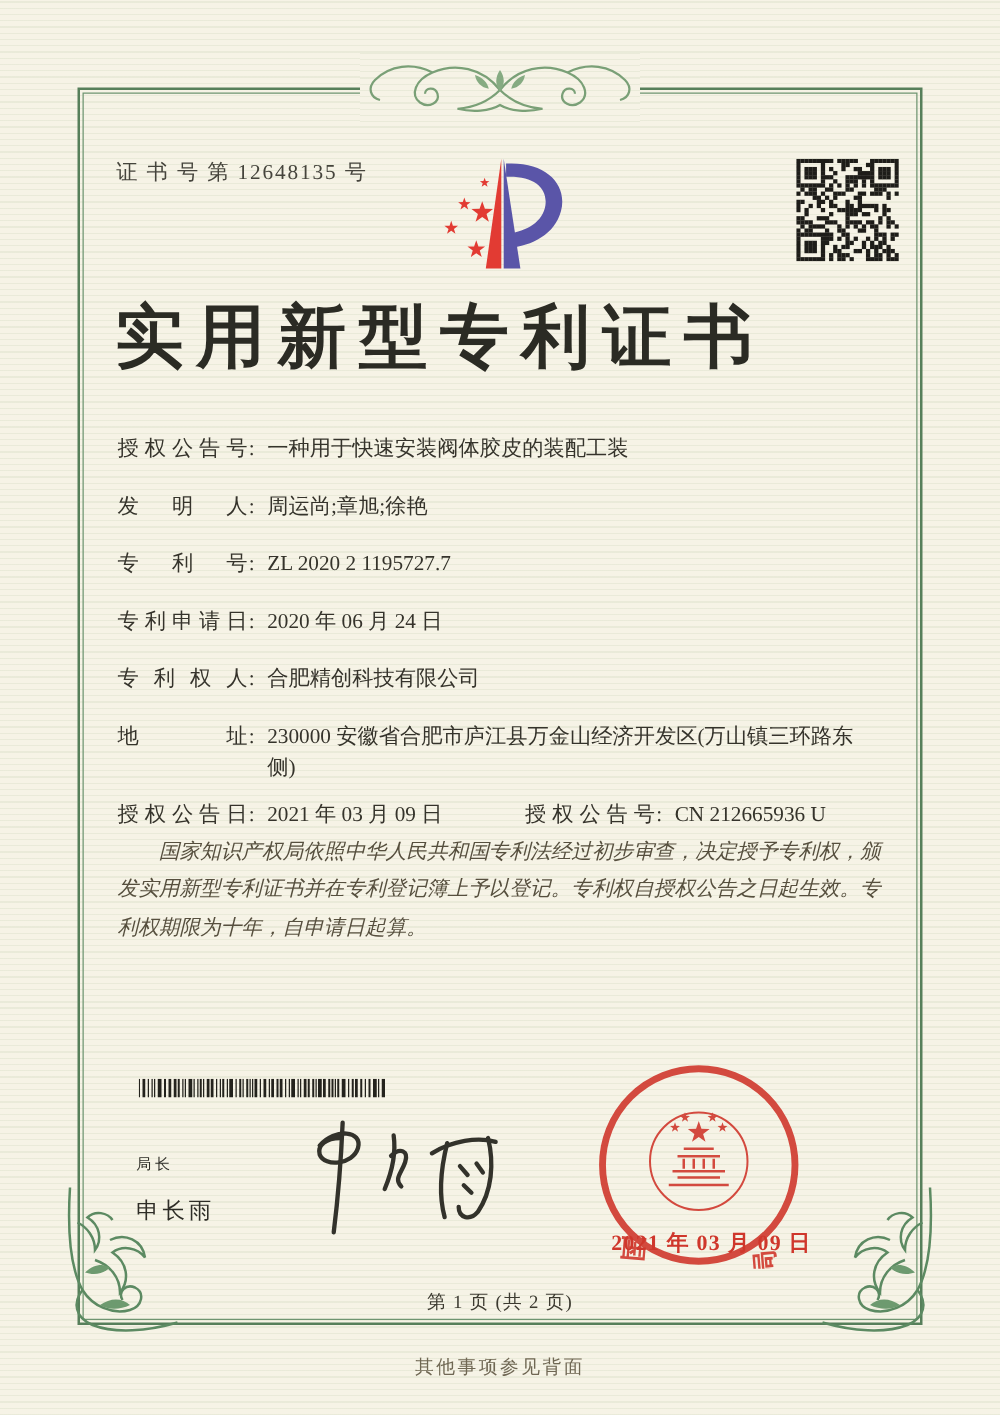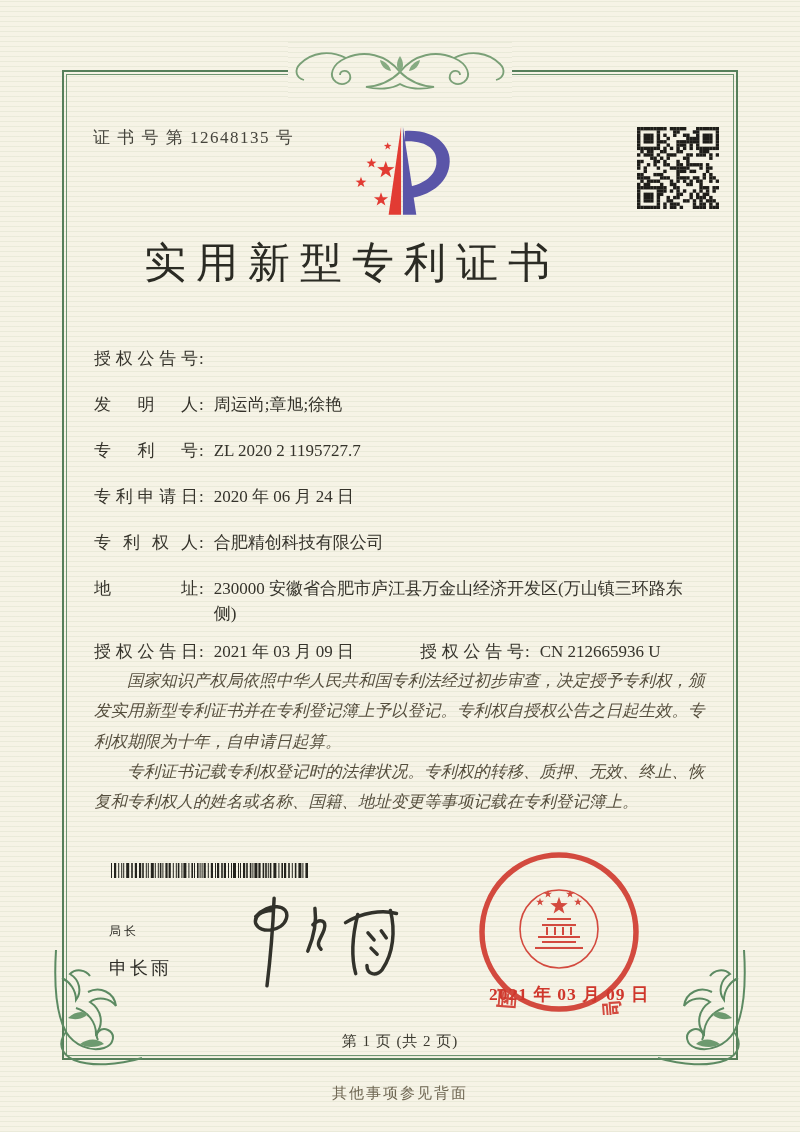--- a/index.html
+++ b/index.html
@@ -20,21 +20,21 @@
     background-image:repeating-linear-gradient(0deg, rgba(150,175,130,0.13) 0px, rgba(150,175,130,0.13) 1px, rgba(255,255,255,0) 1px, rgba(255,255,255,0) 5px); }
   .corner-fl { position:absolute; width:100px; height:120px; top:948px; }
   .corner-fl.left { left:46px; }
   .corner-fl.right { left:654px; transform:scaleX(-1); }
 
   .cert-no { position:absolute; left:93px; top:126px; font-size:17px; letter-spacing:1.5px; color:#45443c; }
   .logo { position:absolute; left:340px; top:116px; width:124px; height:108px; }
   .qr { position:absolute; left:637px; top:127px; width:82px; height:82px; }
 
   .doc-title { position:absolute; left:0; top:240px; width:704px; text-align:center;
-    font-size:42px; font-weight:normal; letter-spacing:10px; color:#2b2b24; line-height:1.1; }
+    font-size:55px; font-weight:bold; letter-spacing:10px; color:#2b2b24; line-height:1.1; }
 
   .fields { position:absolute; left:94px; top:346px; width:616px; font-size:17px; }
   .field { display:flex; margin-bottom:21px; line-height:25px; }
   .field.addr { margin-bottom:13px; }
   .flabel { display:inline-block; width:104px; text-align:justify; text-align-last:justify; flex:none; }
   .fcolon { flex:none; margin:0 10px 0 1px; }
   .fvalue { max-width:482px; }
   .grant-row { display:flex; line-height:25px; }
   .grant-left { width:326px; display:flex; flex:none; }
   .grant-right { display:flex; }
@@ -449,20 +449,21 @@
     <rect x="82.80" y="86.40" width="3.75" height="3.75" fill="#1e1d19"></rect>
     <rect x="86.40" y="86.40" width="3.75" height="3.75" fill="#1e1d19"></rect>
   </svg>
 
 <div class="doc-title">实用新型专利证书</div>
 
 <div class="fields">
   <div class="field">
     <span class="flabel">授权公告号</span>
       <span class="fcolon">:</span>
+    <span class="fvalue">一种用于快速安装阀体胶皮的装配工装</span>
   </div>
   <div class="field">
     <span class="flabel">发明人</span>
       <span class="fcolon">:</span>
     <span class="fvalue">周运尚;章旭;徐艳</span>
   </div>
   <div class="field">
     <span class="flabel">专利号</span>
       <span class="fcolon">:</span>
     <span class="fvalue">ZL 2020 2 1195727.7</span>
@@ -491,21 +492,20 @@
     <div class="grant-right">
       <span class="flabel">授权公告号</span>
         <span class="fcolon">:</span>
       <span class="fvalue">CN 212665936 U</span>
     </div>
   </div>
 </div>
 
 <div class="body-text">
   <p>国家知识产权局依照中华人民共和国专利法经过初步审查，决定授予专利权，颁发实用新型专利证书并在专利登记簿上予以登记。专利权自授权公告之日起生效。专利权期限为十年，自申请日起算。</p>
-  <p>专利证书记载专利权登记时的法律状况。专利权的转移、质押、无效、终止、恢复和专利权人的姓名或名称、国籍、地址变更等事项记载在专利登记簿上。</p>
 </div>
 
 <svg class="barcode" id="barcode-svg" viewBox="0 0 197 15" preserveAspectRatio="none">
     <rect x="0.00" y="0" width="1.00" height="15" fill="#24231d"></rect>
     <rect x="3.00" y="0" width="2.20" height="15" fill="#24231d"></rect>
     <rect x="7.20" y="0" width="1.00" height="15" fill="#24231d"></rect>
     <rect x="10.20" y="0" width="1.00" height="15" fill="#24231d"></rect>
     <rect x="12.20" y="0" width="1.00" height="15" fill="#24231d"></rect>
     <rect x="15.20" y="0" width="3.00" height="15" fill="#24231d"></rect>
     <rect x="20.20" y="0" width="1.60" height="15" fill="#24231d"></rect>

